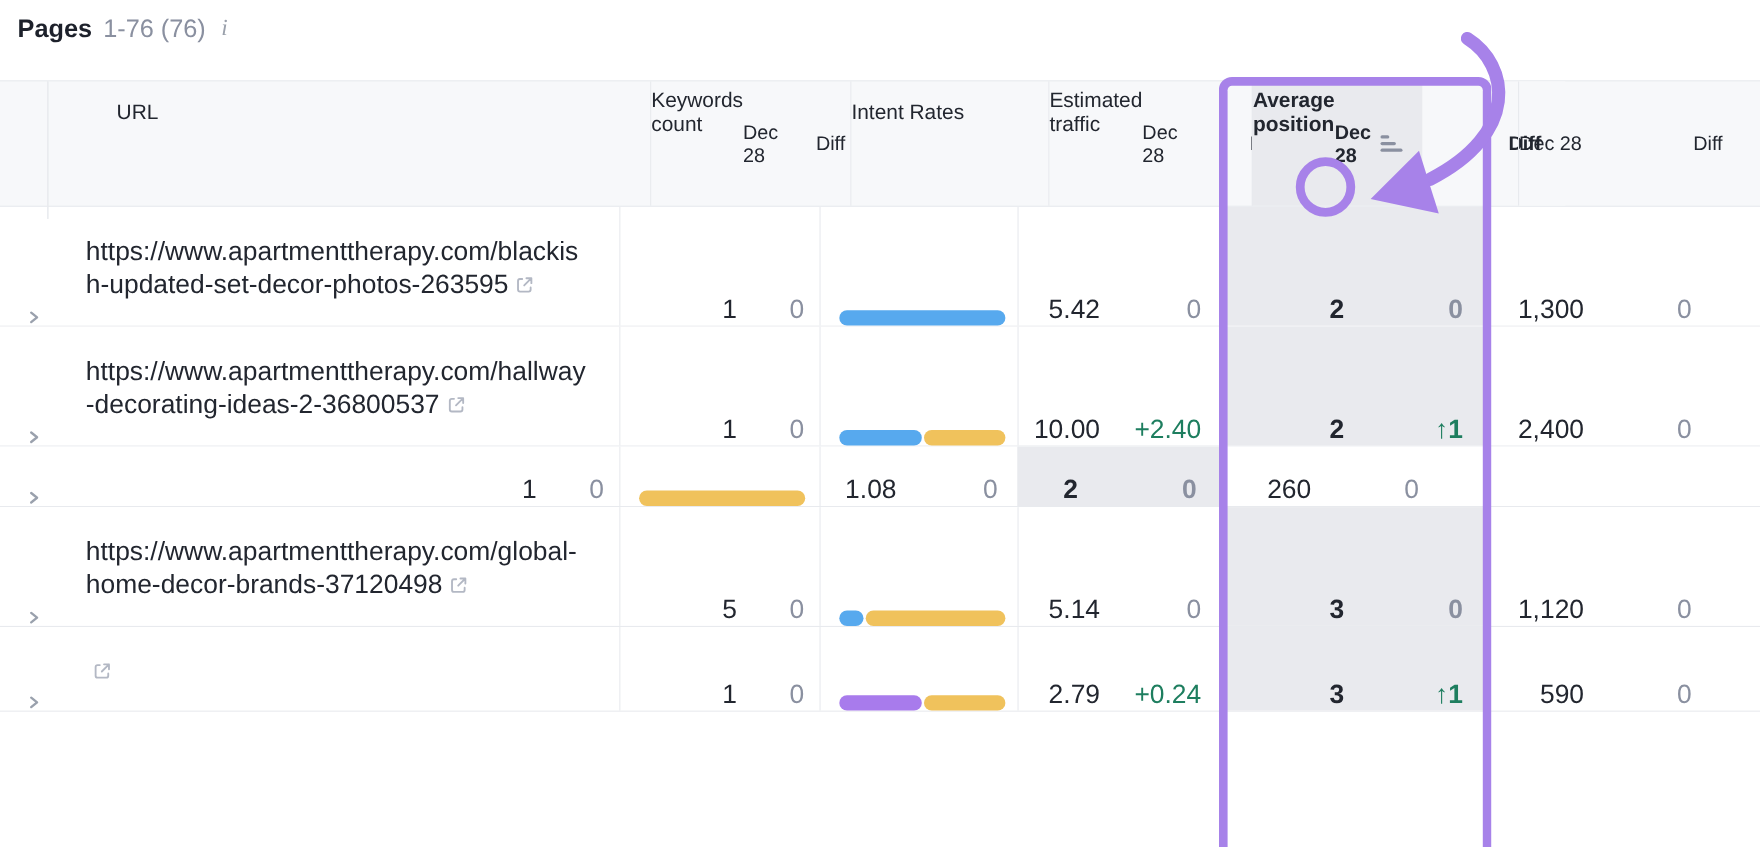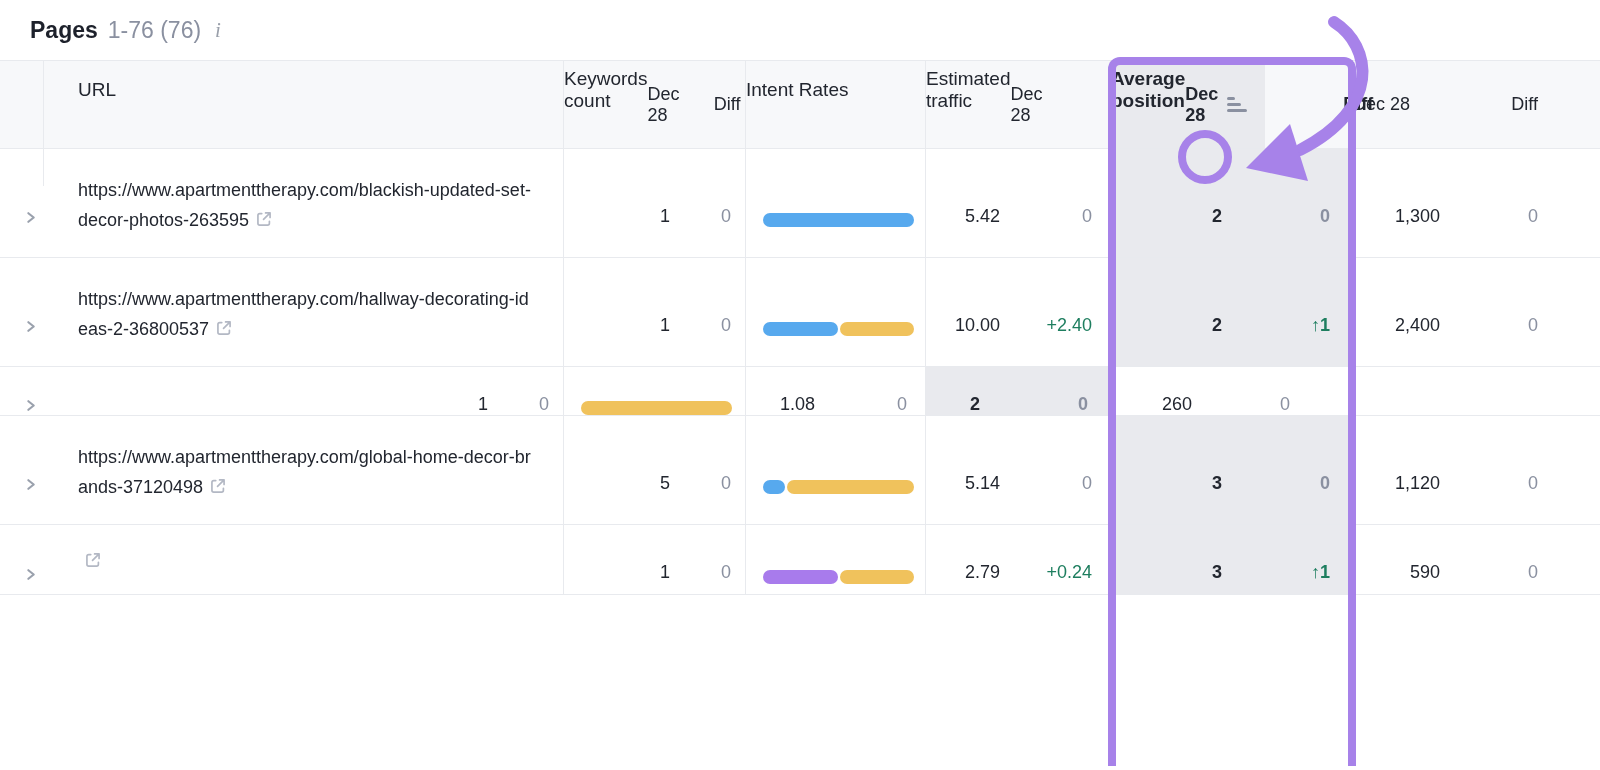--- a/index.html
+++ b/index.html
@@ -6,33 +6,33 @@
     --annotation:#a782e9; --green:#1e7e5f; --gray-text:#8a90a0; --dark-text:#22262f;
     --blue:#57a9ee; --yellow:#f0c25c; --purple:#a87bec;
     --header-bg:#f7f8fa; --sorted-bg:#e9eaee; --border:#e8eaee;
   }
   *{box-sizing:border-box; margin:0; padding:0;}
   html,body{width:1600px; height:770px; overflow:hidden; background:#fff;
     font-family:"Liberation Sans", sans-serif; color:var(--dark-text);}
   .page{position:relative; width:1600px; height:770px;}
 
   
-  .page-header{height:60px; display:flex; align-items:center; padding-left:30px;}
+  .page-header{height:60px; display:flex; align-items:flex-start; padding-left:16px;margin-top:13px;}
   .page-header .title{font-size:23px; font-weight:bold; color:#1d212b;}
   .page-header .range{font-size:23px; color:var(--gray-text); margin-left:10px;}
   .page-header .info{font-family:"Liberation Serif", serif; font-style:italic;
     font-size:21px; color:#9aa0ab; margin-left:14px; cursor:pointer;}
 
   
   .grid{display:grid; grid-template-columns:60px 503px 182px 180px 185px 242px 248px;}
   .grid > :nth-child(n+3){border-left:1px solid var(--border);}
 
   
   .thead{background:var(--header-bg); border-top:1px solid var(--border);
-    border-bottom:1px solid var(--border); height:89px; position:relative;}
+    border-bottom:1px solid var(--border); height:115px; position:relative;padding-left:28px;}
   .thead .gutter-divider{position:absolute; left:43px; top:0; width:1px; height:125px;
     background:var(--border);}
   .th{font-size:19px; color:#22262f;}
   .th-url{display:flex; align-items:center; height:58px; padding-left:18px;}
   .group{display:flex; flex-direction:row;}
   .group-label{height:58px; display:flex; align-items:center; justify-content:center;}
   .sub{flex:1; display:flex; align-items:center; font-size:18px;}
   .sub-val{flex:1; display:flex; align-items:center; justify-content:flex-start; height:100%;}
   .sub-diff{display:flex; align-items:center; justify-content:flex-end; height:100%;}
   .c-kw  .sub-diff{width:75px;  padding-right:14px;}
@@ -43,21 +43,21 @@
   .c-pos .sub-diff{background:var(--header-bg);}
   .sort-icon{display:flex; flex-direction:column; align-items:flex-start; gap:3px;
     margin-left:9px; margin-right:18px; cursor:pointer;}
   .sort-icon i{display:block; height:3px; background:#8a90a0; border-radius:2px;}
   .sort-icon i:nth-child(1){width:8px;}
   .sort-icon i:nth-child(2){width:14px;}
   .sort-icon i:nth-child(3){width:20px;}
 
   
   .row{border-bottom:1px solid var(--border); background:#fff;}
-  .td{display:flex; align-items:center; padding-top:26px; font-size:18px;}
+  .td{display:flex; align-items:flex-end; padding-top:26px; font-size:24px;}
   .td .val{flex:1; text-align:right; color:var(--dark-text);}
   .diffcell{text-align:right;}
   .c-kw  .diffcell{width:75px;  padding-right:14px;}
   .c-tr  .diffcell{width:110px; padding-right:18px;}
   .c-pos .diffcell{width:130px; padding-right:22px;}
   .c-vol .diffcell{width:160px; padding-right:62px;}
   .diff-neutral{color:var(--gray-text);}
   .diff-up{color:var(--green);}
   .td-exp{justify-content:center; padding-top:29px;}
   .expander{cursor:pointer; line-height:0;}

